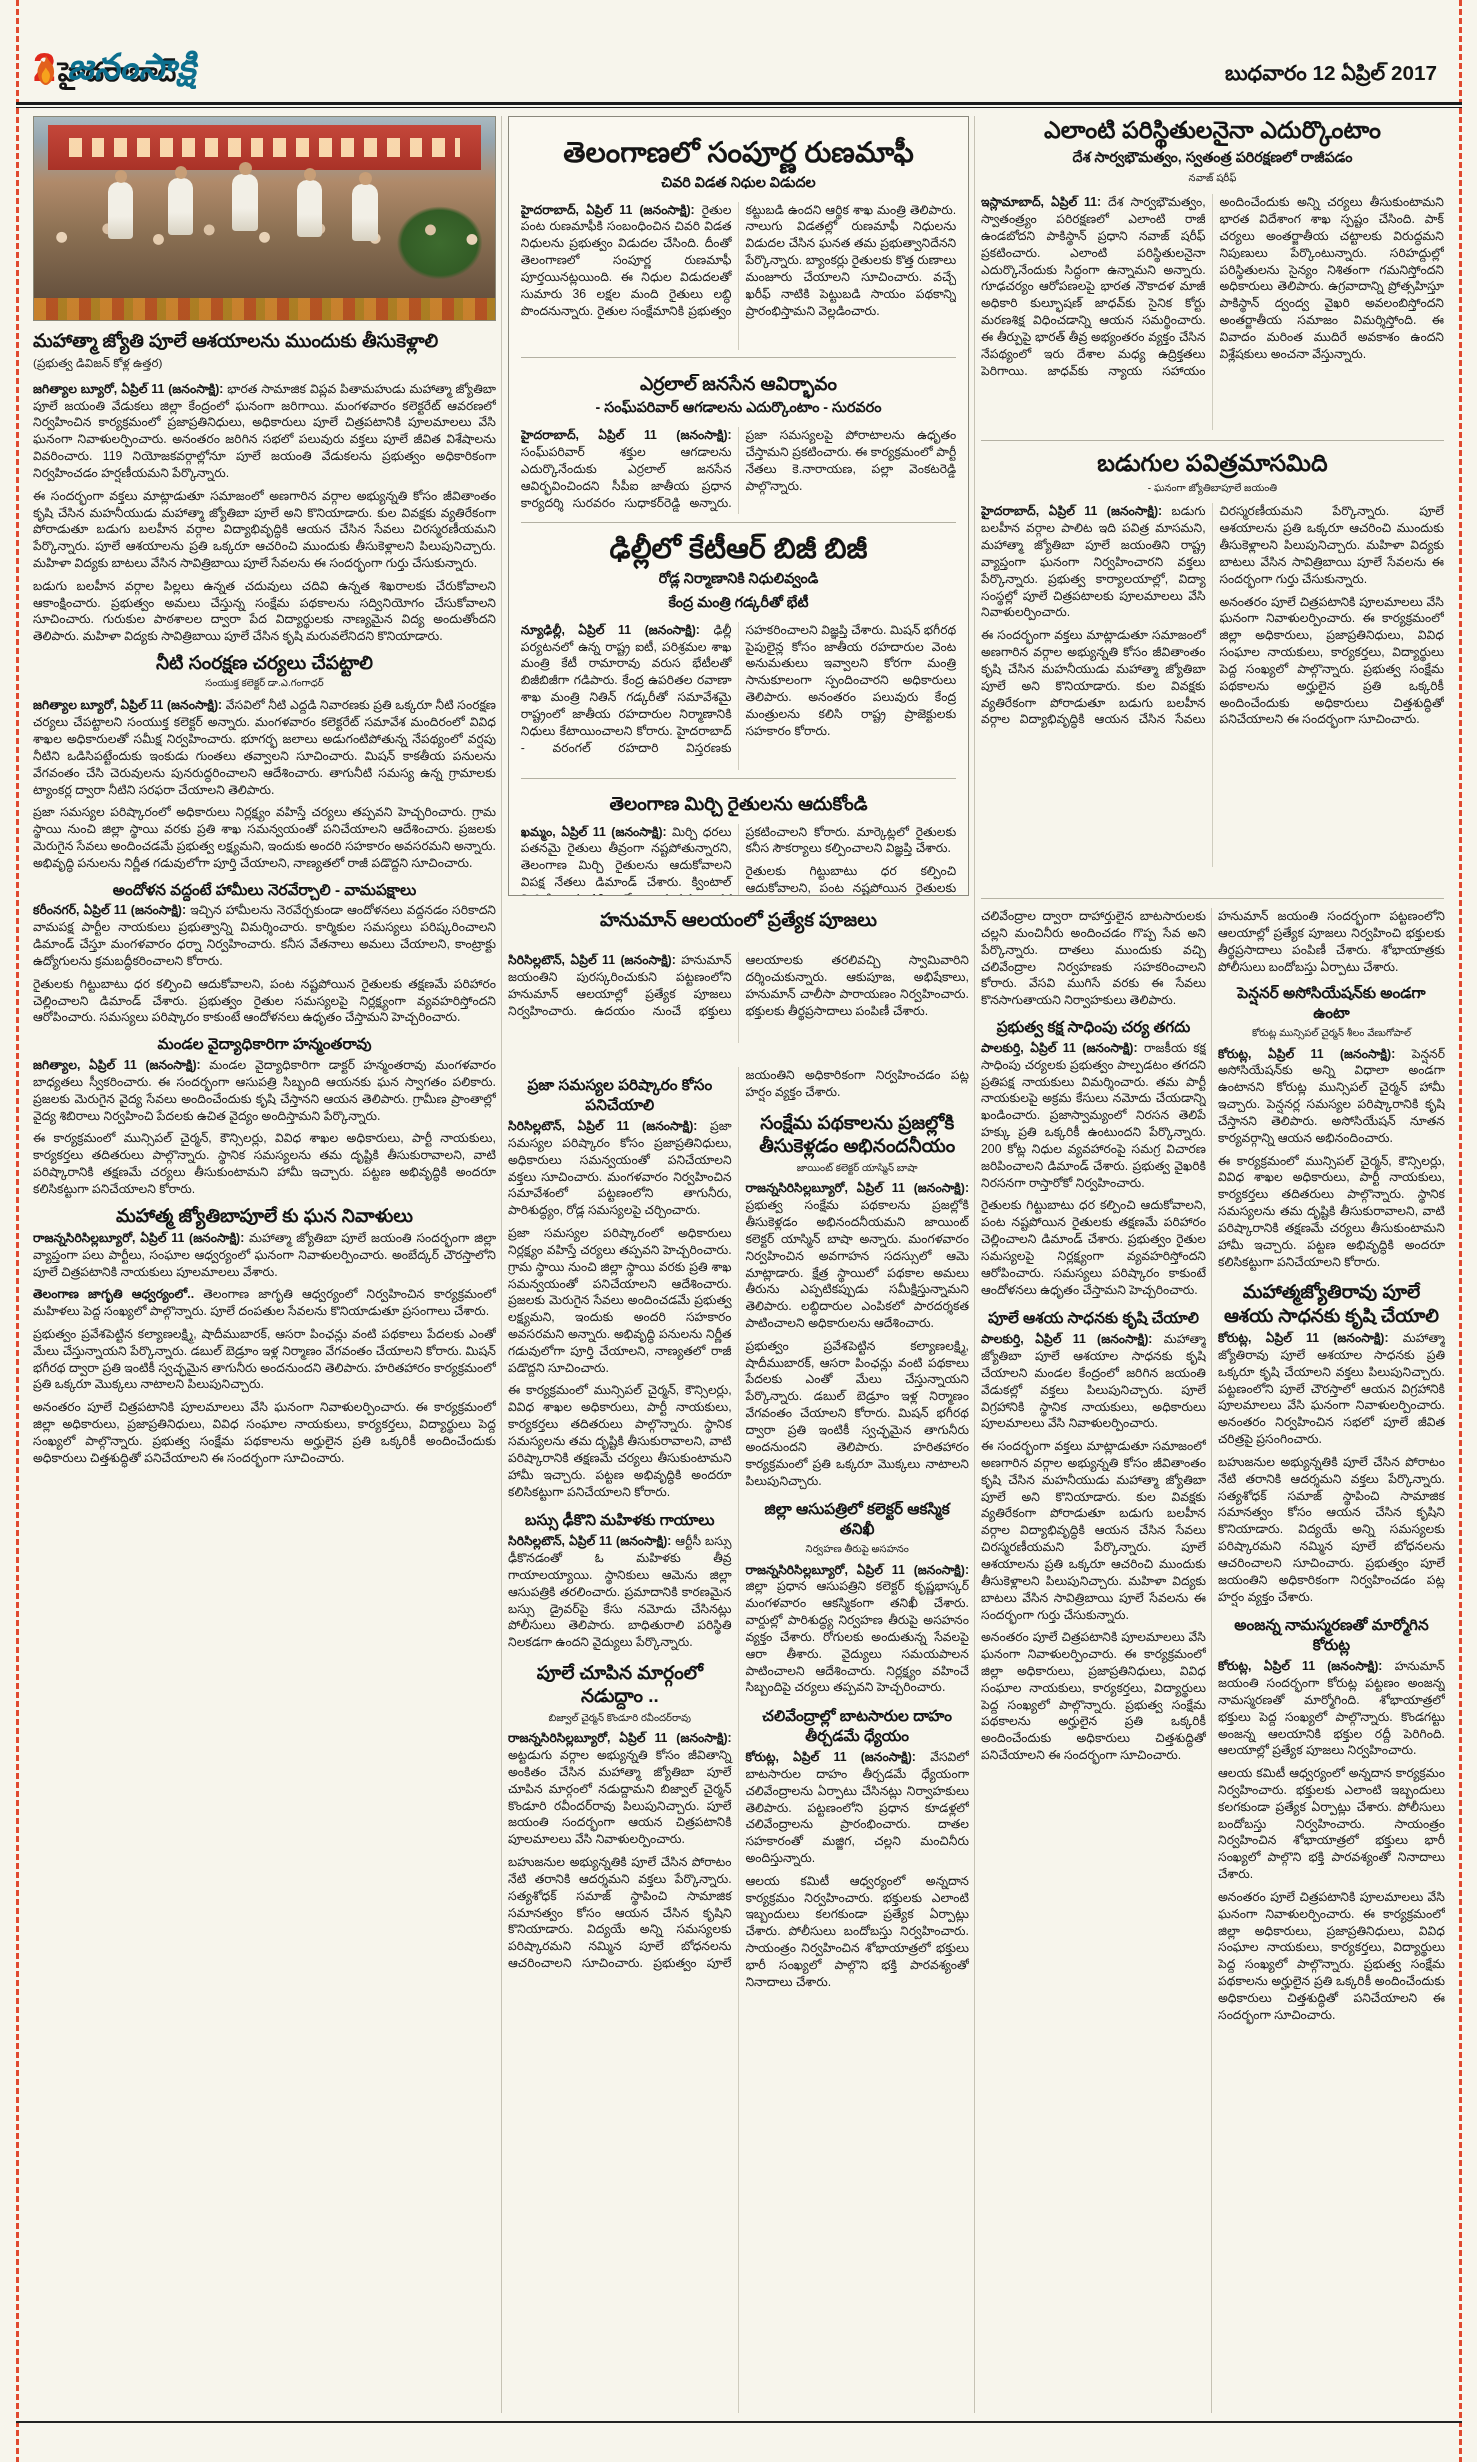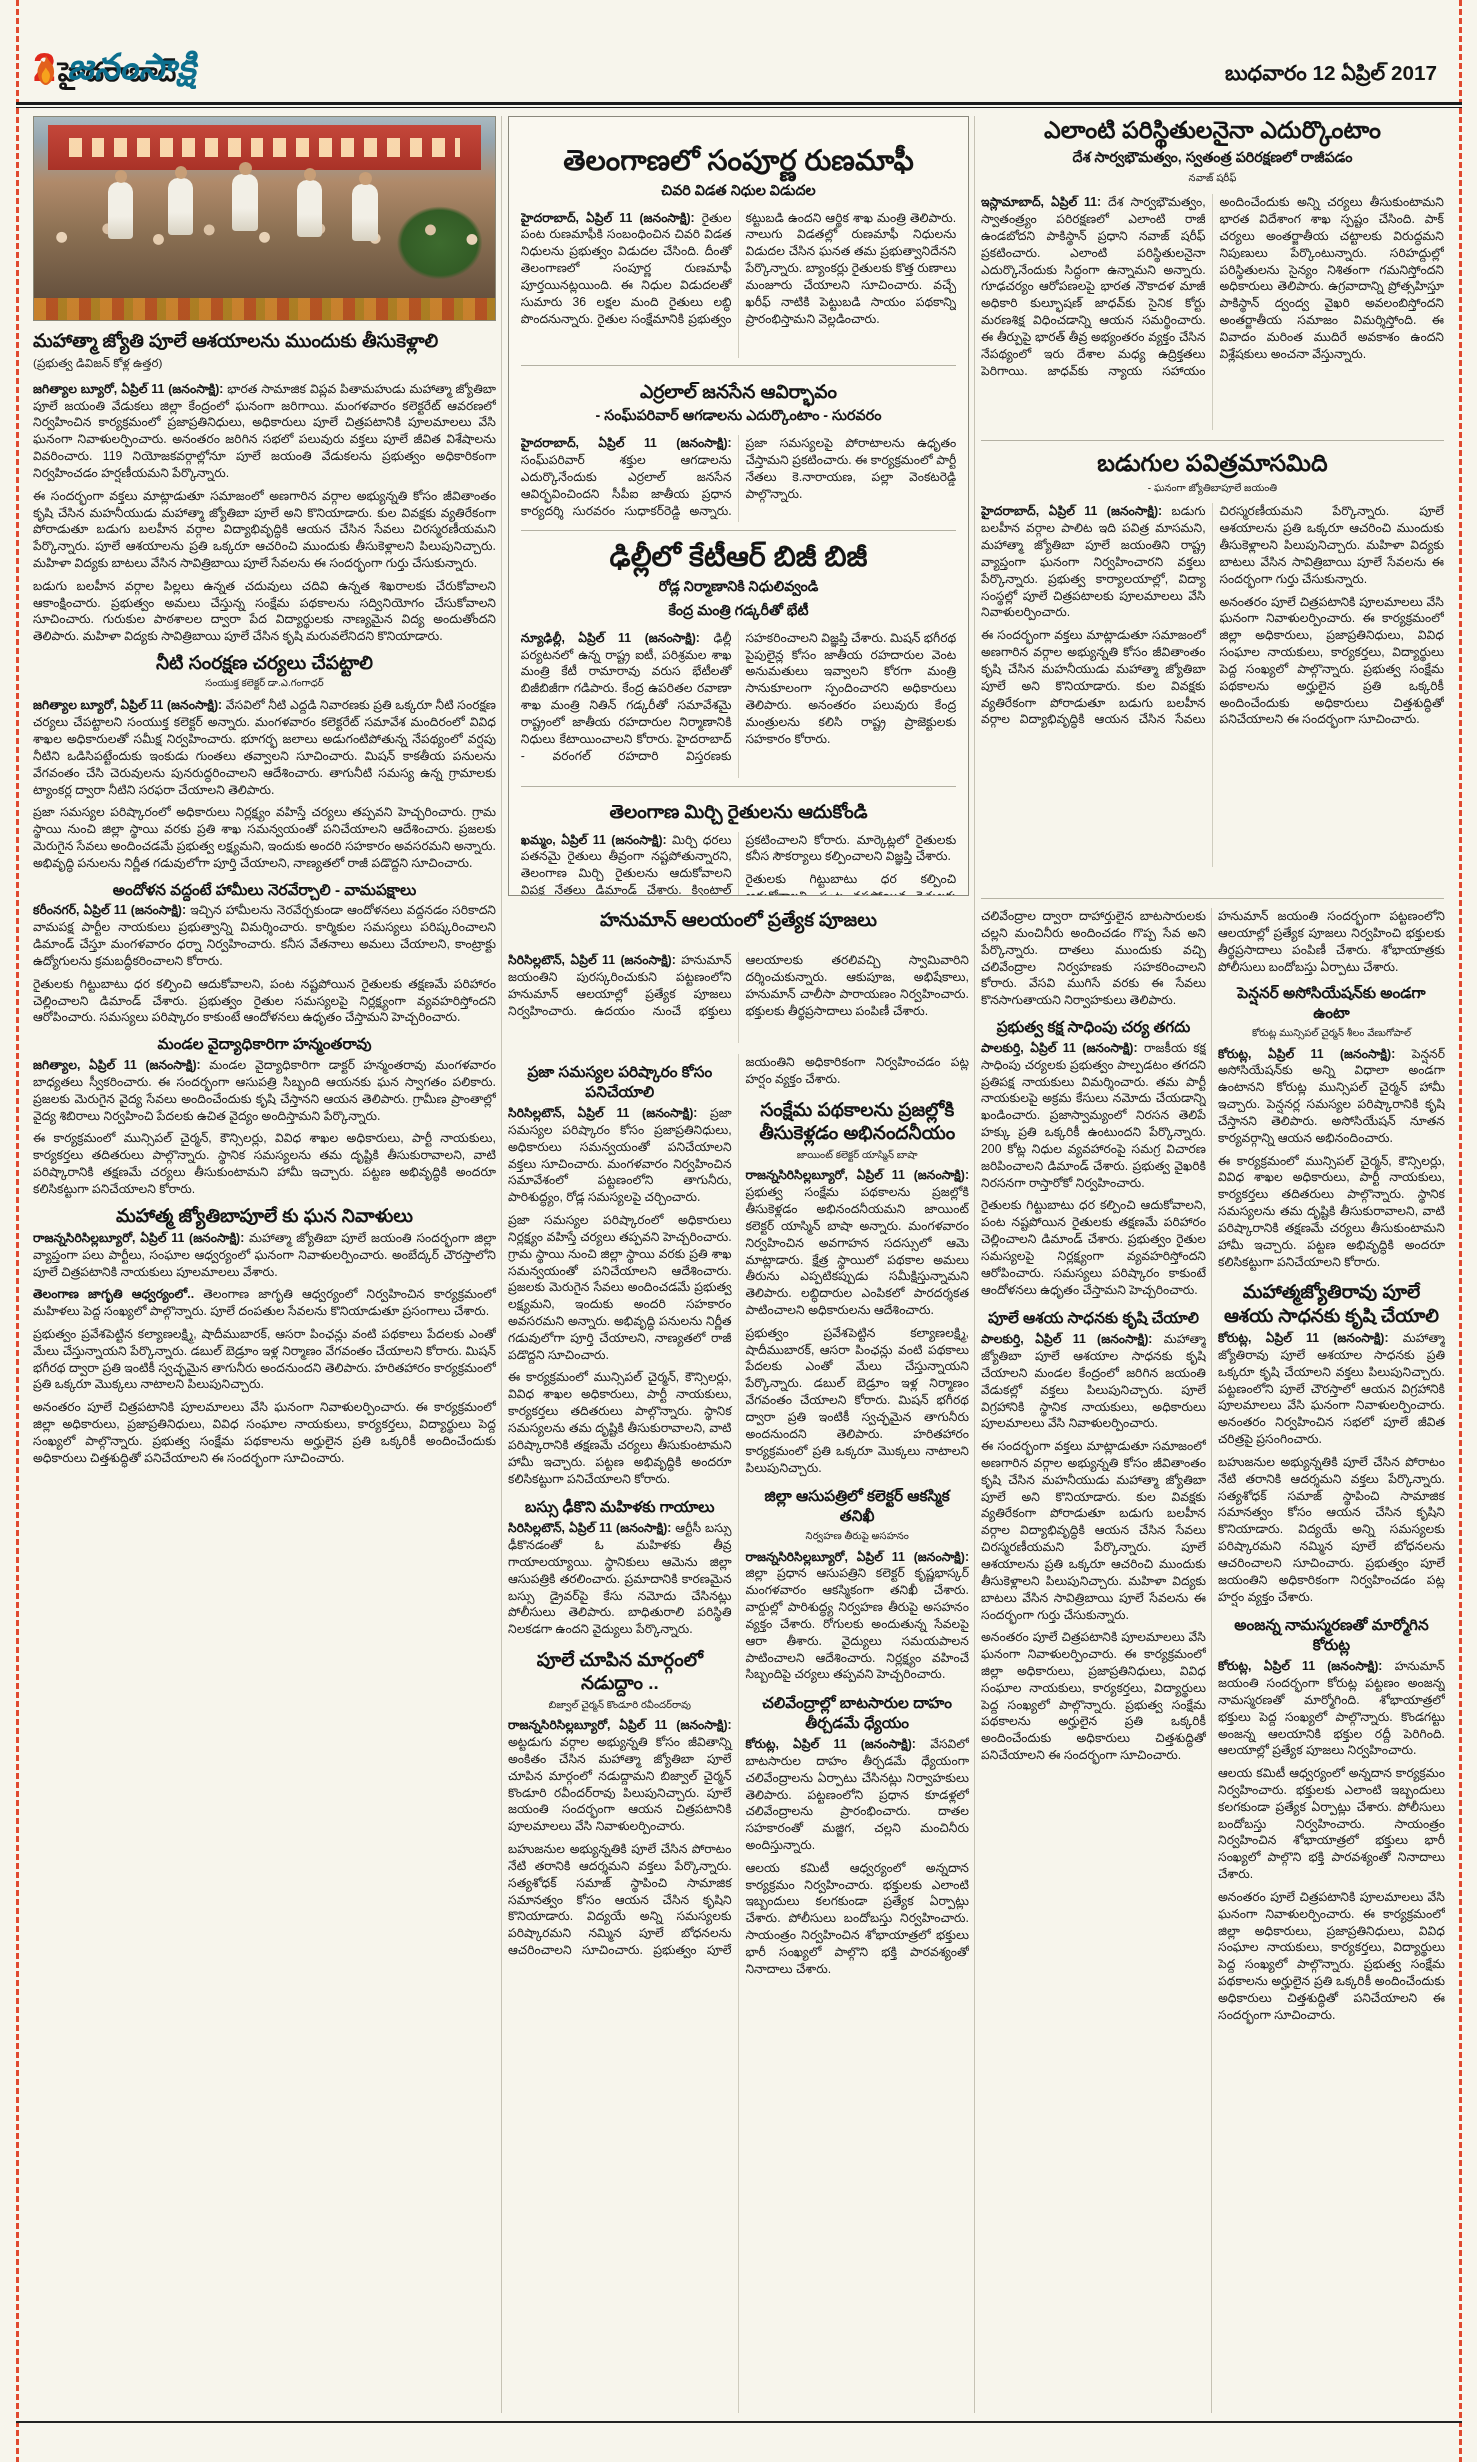--- a/index.html
+++ b/index.html
@@ -45,24 +45,24 @@
   .body p { margin-bottom:5.9px; }
   .dl { font-weight:bold; }
   .h-xl { font-size:28.6px; font-weight:bold; text-align:center; line-height:1.22; }
   .h-lg { font-size:23.6px; font-weight:bold; text-align:center; line-height:1.25; }
   .h-md { font-size:18.7px; font-weight:bold; text-align:center; line-height:1.25; margin:5.9px 0 3px; }
   .h-sm { font-size:15.3px; font-weight:bold; text-align:center; line-height:1.3; margin:7.9px 0 3px; }
   .sub { font-size:14.3px; font-weight:bold; text-align:center; margin-top:3.9px; }
   .byline { font-size:10px; font-weight:normal; text-align:center; margin:3px 0 5.9px; }
   .twocol { column-count:2; column-gap:13.8px; column-rule:1px solid #cfccbe; overflow:hidden; margin-top:7.9px; }
   .sec { border-top:1px solid #b3b0a2; padding-top:7.9px; margin-top:7.9px; }
-  .sec:first-child { border-top:none; margin-top:16px; padding-top:0; }
+  .sec:first-child { border-top:none; margin-top:8px; padding-top:0; }
   .bh-150 { height:148px; } .bh-88 { height:87px; } .bh-96 { height:95px; }
   .bh-240 { height:236px; } .bh-370 { height:364px; } .bh-92 { height:91px; }
-  .mid-flow { column-count:2; column-gap:13.8px; column-rule:1px solid #cfccbe; height:1359px; overflow:hidden; margin-top:11px; }
+  .mid-flow { column-count:2; column-gap:13.8px; column-rule:1px solid #cfccbe; height:1359px; overflow:hidden; margin-top:24px; }
   .art { margin-bottom:9.9px; }
   .art h4, .art h3 { break-after:avoid; }
 
   
   .photo { width:100%; height:205px; position:relative; overflow:hidden; border:1px solid #8a8878;
     background:
       radial-gradient(ellipse 69px 59px at 88% 62%, #3d6b2e 0%, #335c26 55%, rgba(0,0,0,0) 62%),
       linear-gradient(180deg,#a9b9c0 0%, #95a5ae 12%, #b08a6a 32%, #8a6f52 58%, #6e5843 82%, #5c4936 100%);
   }
   .photo-banner { position:absolute; left:3%; top:4%; width:94%; height:22%;

